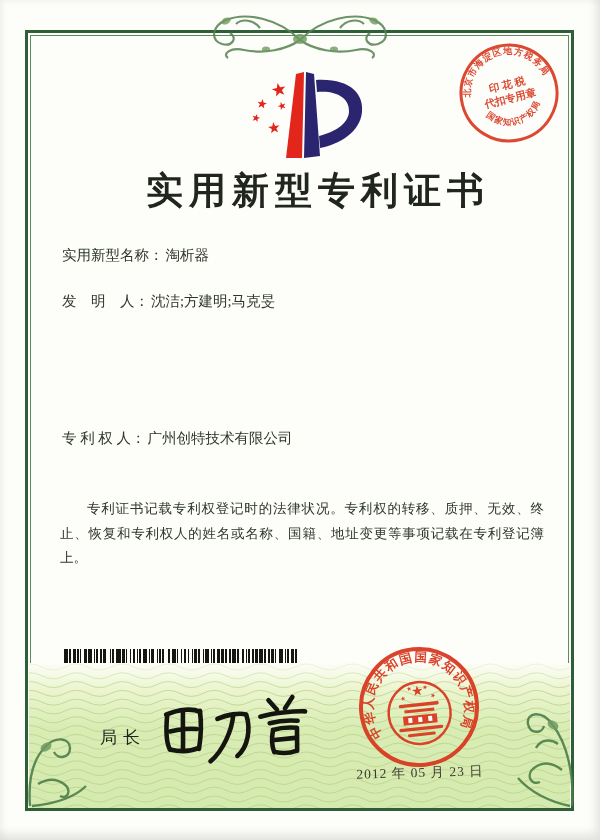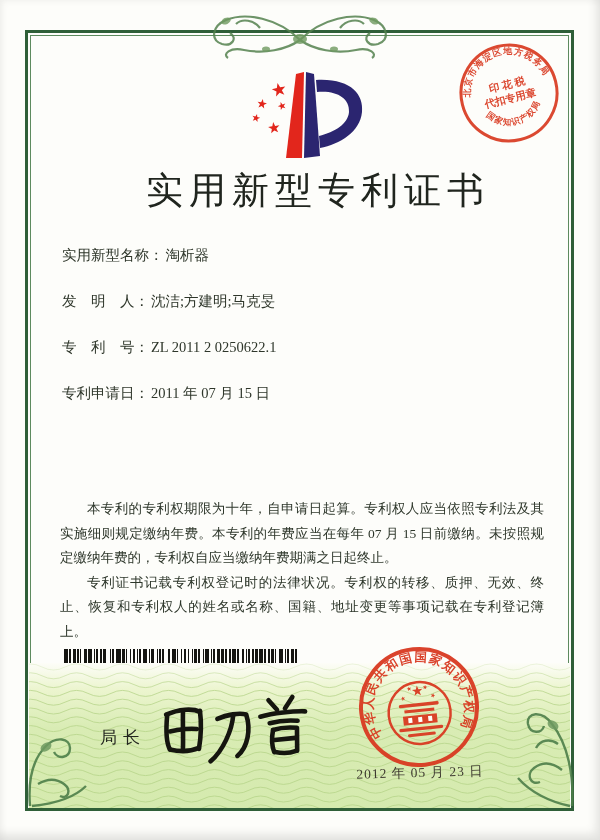--- a/index.html
+++ b/index.html
@@ -2,21 +2,21 @@
 <html><head>
 <meta charset="utf-8">
 <style>
   html,body{margin:0;padding:0;}
   body{width:600px;height:840px;background:#eceae6;font-family:"Liberation Serif","DejaVu Serif",serif;}
   .page{position:relative;width:600px;height:840px;background:#fdfdfa;overflow:hidden;
         box-shadow:inset -4px -6px 10px rgba(0,0,0,.10), inset 3px 2px 6px rgba(0,0,0,.04);}
   .frame{position:absolute;left:25px;top:30px;right:26px;bottom:29px;border:3px solid #2f5f38;}
   .frame-inner{position:absolute;inset:2px;border:1px solid #5d8a5e;}
   .cert-no{position:absolute;left:64px;top:76px;font-size:14px;letter-spacing:3px;color:#2c2f28;}
-  .title{position:absolute;left:12px;right:0;top:166px;text-align:center;font-size:37px;font-weight:normal;
+  .title{position:absolute;left:12px;right:0;top:166px;text-align:center;font-size:37px;font-weight:bold;
          letter-spacing:6px;color:#20251e;margin-left:24px;}
   .row{position:absolute;left:62px;font-size:14.5px;color:#2e362a;white-space:nowrap;}
   .row .val{margin-left:2px;}
   .paras{position:absolute;left:60px;width:484px;top:497px;}
   .paras p{margin:0;text-indent:2em;font-size:13.5px;line-height:24.5px;text-align:justify;color:#2e372b;}
   .barcode{position:absolute;left:64px;top:649px;height:14px;display:flex;align-items:stretch;}
   .barcode i{display:block;background:#151511;}
   .band{position:absolute;left:29px;right:30px;top:663px;bottom:32px;overflow:hidden;
         background:linear-gradient(#fdfdf8 0%,#ecf5cf 18%,#d9ecb4 45%,#d5eaae 100%);}
   .band svg{position:absolute;left:0;top:0;}
@@ -97,29 +97,25 @@
 
 
   <div class="title">实用新型专利证书</div>
 
   <div class="row" style="top:246px">
     <span class="lbl">实用新型名称：</span><span class="val">淘析器</span>
   </div>
   <div class="row" style="top:292px">
     <span class="lbl">发　明　人：</span><span class="val">沈洁;方建明;马克旻</span>
   </div>
-  <div class="row" style="top:338px">
-    <span class="lbl">专　利　号：</span><span class="val">ZL 2011 2 0250622.1</span>
-  </div>
-  <div class="row" style="top:384px">
-    <span class="lbl">专利申请日：</span><span class="val">2011 年 07 月 15 日</span>
+  <div class="row" style="top:429px">
+    <span class="lbl">专 利 权 人：</span><span class="val">广州创特技术有限公司</span>
   </div>
 
   <div class="paras">
-    <p>本专利的专利权期限为十年，自申请日起算。专利权人应当依照专利法及其实施细则规定缴纳年费。本专利的年费应当在每年 07 月 15 日前缴纳。未按照规定缴纳年费的，专利权自应当缴纳年费期满之日起终止。</p>
     <p>专利证书记载专利权登记时的法律状况。专利权的转移、质押、无效、终止、恢复和专利权人的姓名或名称、国籍、地址变更等事项记载在专利登记簿上。</p>
   </div>
 
   <div class="barcode" id="barcode">
       <i style="width: 4.05px; margin-right: 1.35px;"></i>
       <i style="width: 1.35px; margin-right: 2.7px;"></i>
       <i style="width: 2.7px; margin-right: 1.35px;"></i>
       <i style="width: 1.35px; margin-right: 1.35px;"></i>
       <i style="width: 1.35px; margin-right: 2.7px;"></i>
       <i style="width: 2.7px; margin-right: 1.35px;"></i>

